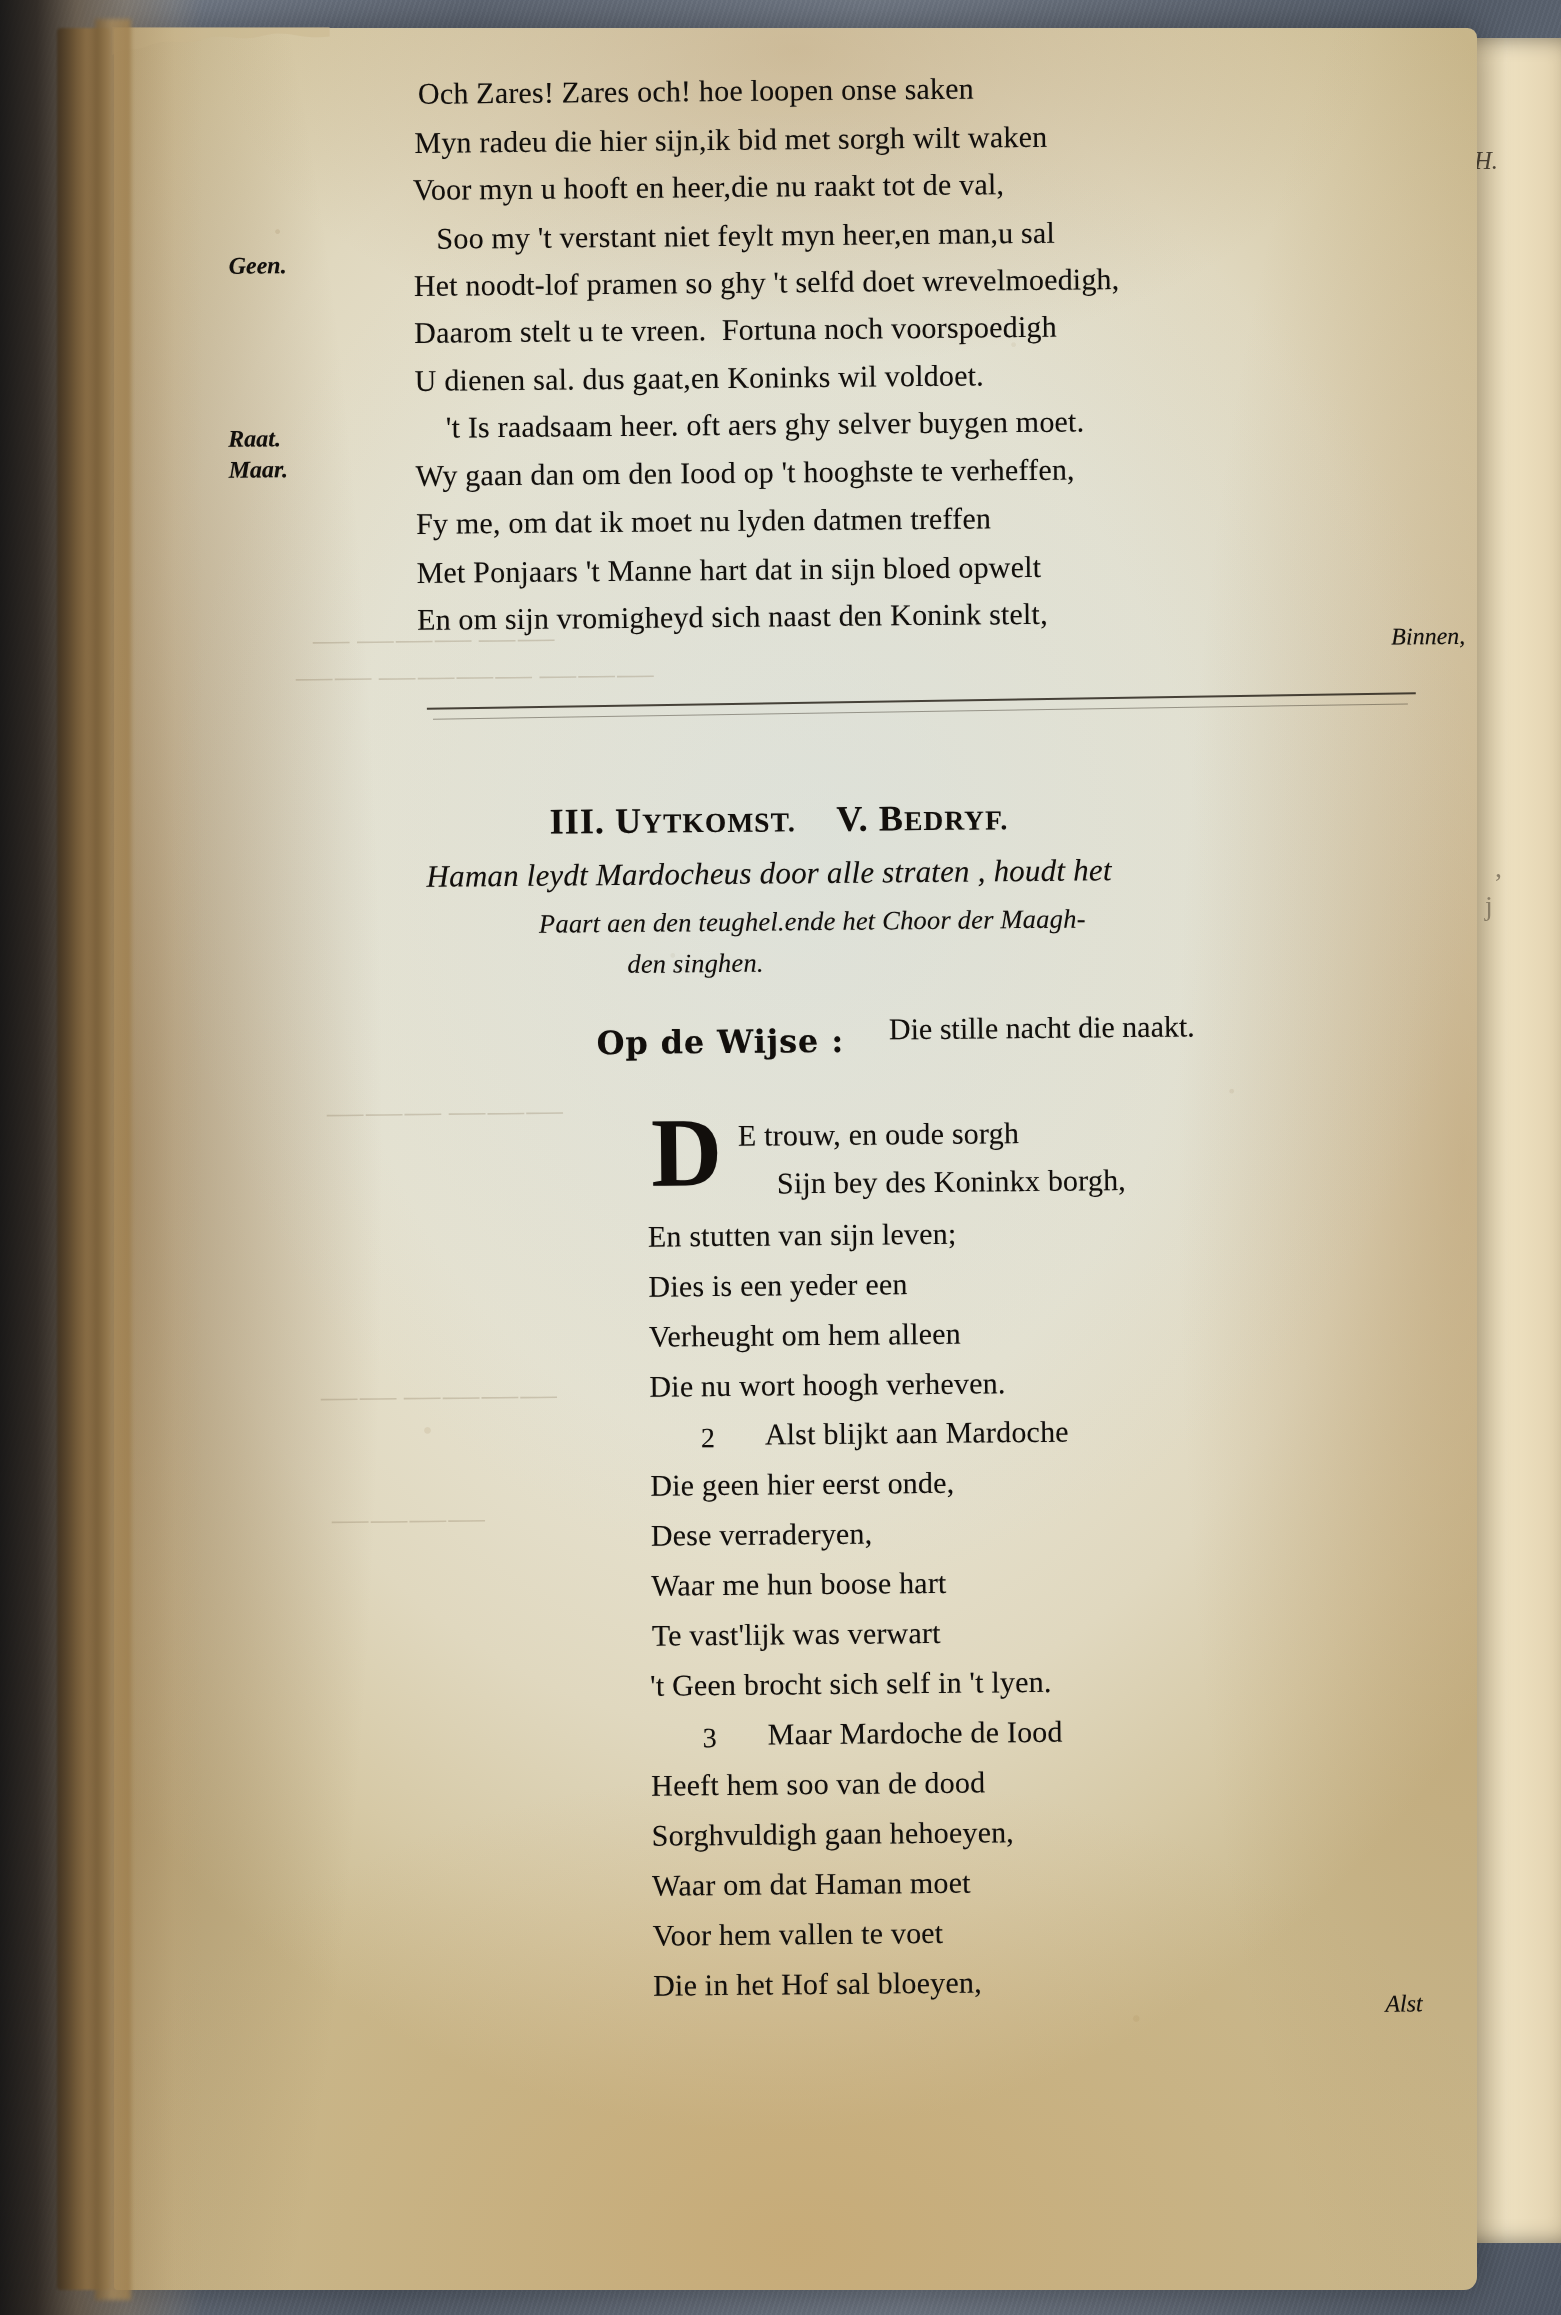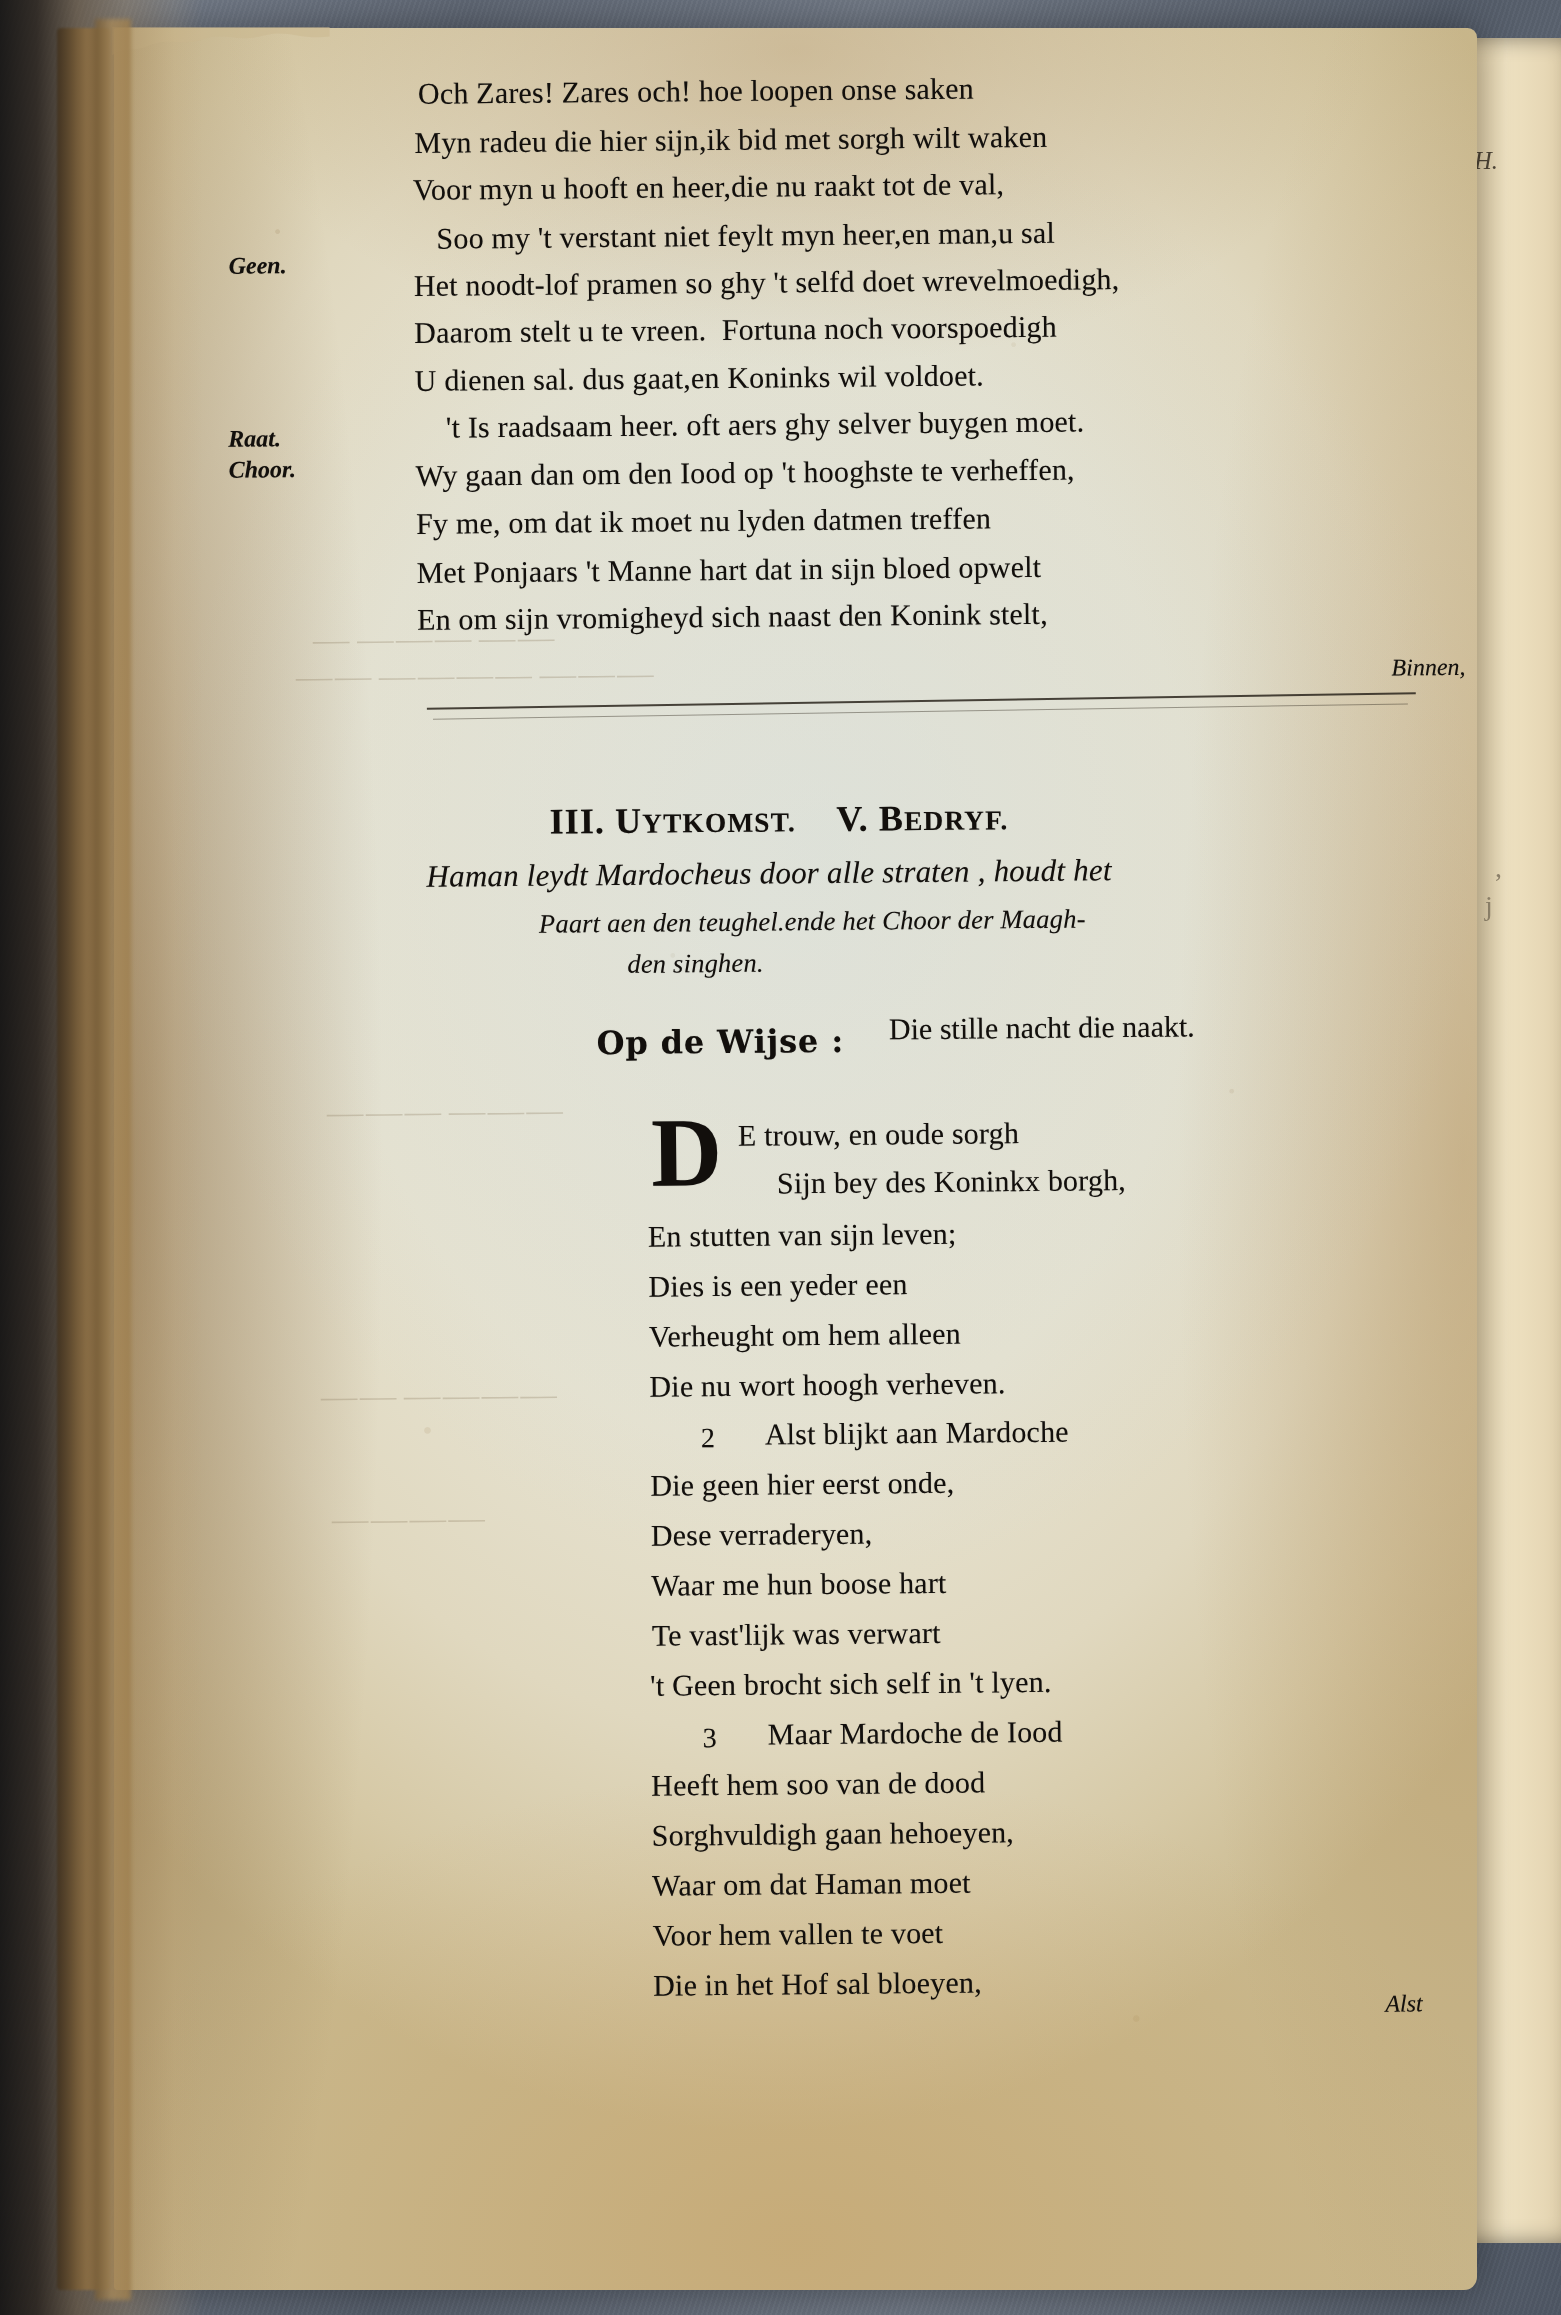--- a/index.html
+++ b/index.html
@@ -139,36 +139,36 @@
   <div class="ghost" style="left:331px;top:1505px;width:341px;transform:rotate(-0.6deg);">⸺⸺⸺⸺</div>
 
   <div class="gutter"></div>
   <div class="spine-edge"></div>
   <div class="spine-edge2"></div>
 
   <div class="content tilt">
 
     <div class="line margin-label" style="left:237px;top:248px;">Geen.</div>
     <div class="line margin-label" style="left:235px;top:421px;">Raat.</div>
-    <div class="line margin-label" style="left:235px;top:452px;">Choor.</div>
+    <div class="line margin-label" style="left:235px;top:452px;">Maar.</div>
 
     <div class="line body-line" style="left:428px;top:74px;">Och Zares! Zares och! hoe loopen onse saken</div>
     <div class="line body-line" style="left:424px;top:123px;">Myn radeu die hier sijn,ik bid met sorgh wilt waken</div>
     <div class="line body-line" style="left:422px;top:170px;">Voor myn u hooft en heer,die nu raakt tot de val,</div>
     <div class="line body-line" style="left:422px;top:219px;">   Soo my 't verstant niet feylt myn heer,en man,u sal</div>
     <div class="line body-line" style="left:422px;top:266px;">Het noodt-lof pramen so ghy 't selfd doet wrevelmoedigh,</div>
     <div class="line body-line" style="left:422px;top:313px;">Daarom stelt u te vreen.  Fortuna noch voorspoedigh</div>
     <div class="line body-line" style="left:422px;top:361px;">U dienen sal. dus gaat,en Koninks wil voldoet.</div>
     <div class="line body-line" style="left:422px;top:408px;">    't Is raadsaam heer. oft aers ghy selver buygen moet.</div>
     <div class="line body-line" style="left:422px;top:456px;">Wy gaan dan om den Iood op 't hooghste te verheffen,</div>
     <div class="line body-line" style="left:422px;top:504px;">Fy me, om dat ik moet nu lyden datmen treffen</div>
     <div class="line body-line" style="left:422px;top:553px;">Met Ponjaars 't Manne hart dat in sijn bloed opwelt</div>
     <div class="line body-line" style="left:422px;top:600px;">En om sijn vromigheyd sich naast den Konink stelt,</div>
 
-    <div class="line catchword" style="left:1396px;top:661px;">Binnen,</div>
+    <div class="line catchword" style="left:1396px;top:630px;">Binnen,</div>
 
     <div class="rule"></div>
     <div class="rule-b"></div>
 
     <div class="line scene-head" style="left:492px;top:757px;">
       <span>III.</span><span>&nbsp;</span><span class="sc" style="font-size:36px;">U</span><span class="sc">YTKOMST.</span><span>&nbsp;&nbsp;&nbsp;&nbsp;</span><span>V.</span><span>&nbsp;</span><span style="font-size:36px;">B</span><span class="sc">EDRYF.</span>
     </div>
 
     <div class="line stage" style="left:429px;top:856px;">Haman leydt Mardocheus door alle straten , houdt het</div>
     <div class="line stage-sm" style="left:541px;top:907px;">Paart aen den teughel.ende het Choor der Maagh-</div>

